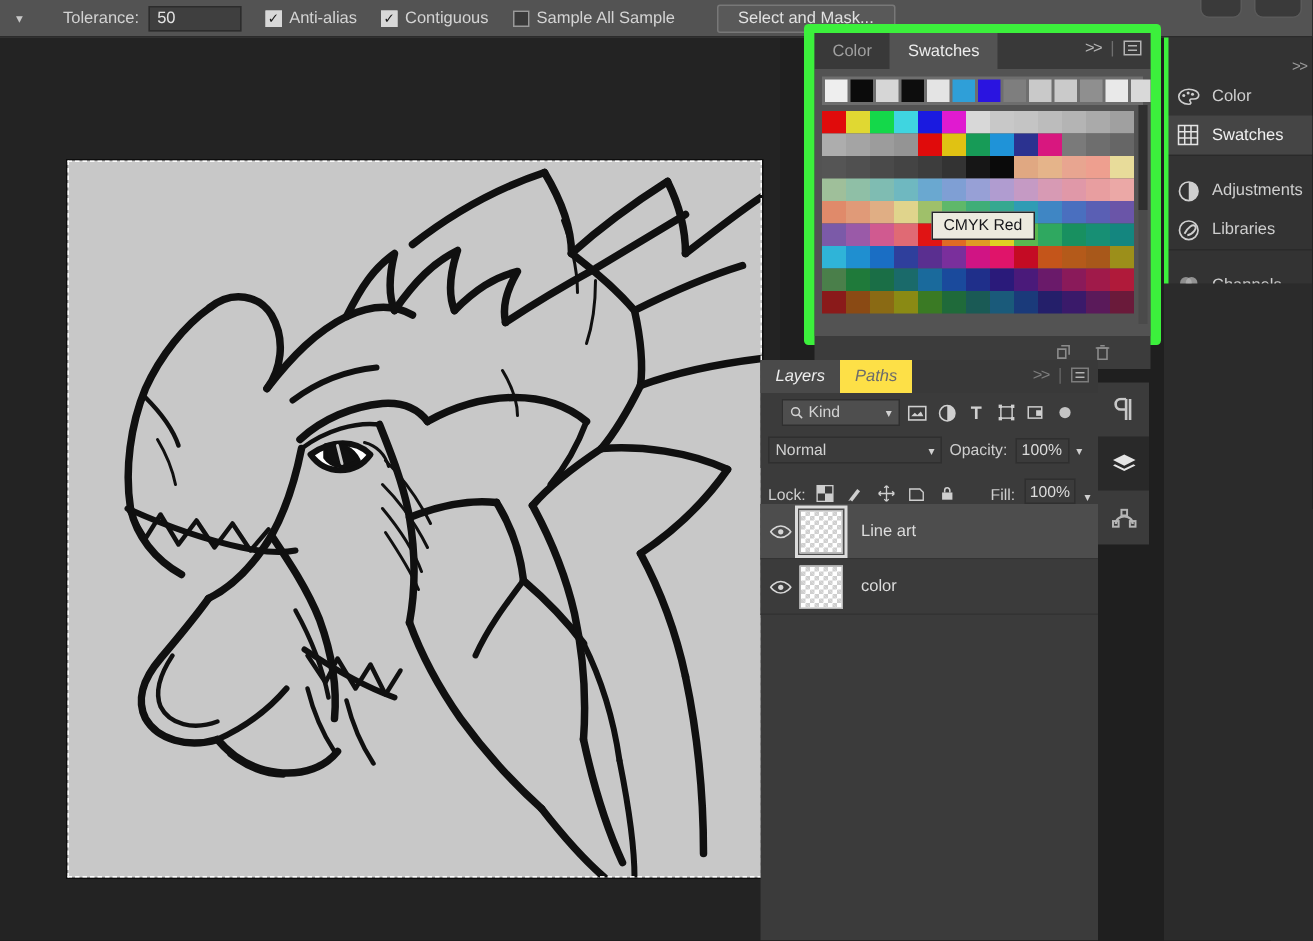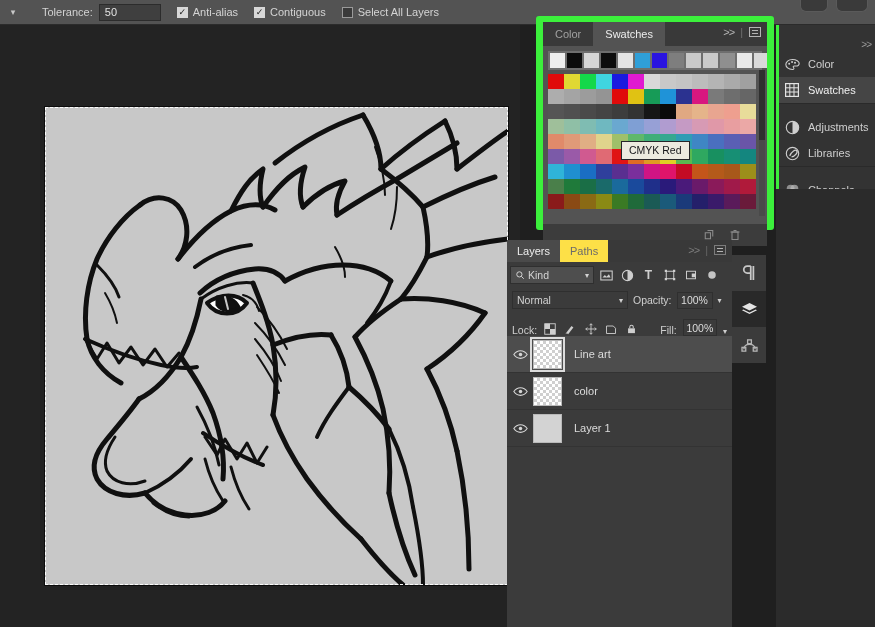--- a/index.html
+++ b/index.html
@@ -116,29 +116,29 @@
     background: #3c3c3c; display: flex; align-items: center; justify-content: flex-end;
     gap: 14px; padding-right: 26px;
   }
   .ft-ico { width: 12px; height: 12px; opacity: .55; }
 
   
   .layers-panel {
     position: absolute; left: 507px; top: 240px; width: 225px; height: 387px;
     background: #3b3b3b;
   }
-  .ly-tabs { height: 22px; background: #393939; display: flex; align-items: flex-end; position: relative;}
+  .ly-tabs { height: 22px; background: #393939; display: flex; align-items: flex-end; position: relative; font-style: italic;}
   .ly-tab { height: 22px; padding: 0 10px; display:flex; align-items:center; font-size: 11px; }
   .ly-tab.active { background: #4a4a4a; color: #ededed; }
   .ly-tab.inactive { color: #6b6b6b; background:#fde047; }
   .ly-tools { position:absolute; right: 6px; top: 4px; display:flex; align-items:center; gap:6px; }
 
   .ly-filter {
     height: 26px; background: #3b3b3b; display: flex; align-items: center;
-    padding: 0 3px; gap: 4px;
+    padding: 0 14px; gap: 4px;
   }
   .kind-box {
     width: 84px; height: 18px; background: #4e4e4e; border:1px solid #2f2f2f;
     display:flex; align-items:center; color:#d2d2d2; font-size:10.5px; padding: 0 4px;
     justify-content: space-between;
   }
   .kind-box .lbl { display:flex; align-items:center; gap:3px; }
   .fi { width: 17px; height: 17px; display:flex; align-items:center; justify-content:center;
         color:#cfcfcf; font-size: 11px; }
 
@@ -313,22 +313,23 @@
     <label class="opt-check">
       <span class="cbox on">✓</span>
       <span class="txt">Anti-alias</span>
     </label>
     <label class="opt-check">
       <span class="cbox on">✓</span>
       <span class="txt">Contiguous</span>
     </label>
     <label class="opt-check">
       <span class="cbox"></span>
-      <span class="txt">Select All Layers</span>
+      <span class="txt">Sample All Sample</span>
     </label>
+    <div class="opt-btn">Select and Mask...</div>
   </div>
 
   <div class="tr-stub" style="left:800px; width:28px;"></div>
   <div class="tr-stub" style="left:836px; width:32px;"></div>
 
   <div class="sw-highlight"></div>
 
   <div class="sw-panel">
     <div class="sw-tabs">
       <div class="sw-tab">Color</div>
@@ -627,30 +628,20 @@
         <div class="ly-row">
           <div class="eye">
             <svg width="15" height="11" viewBox="0 0 18 12">
               <path d="M1 6s3-4.6 8-4.6S17 6 17 6s-3 4.6-8 4.6S1 6 1 6z" fill="none" stroke="#d6d6d6" stroke-width="1.3"></path>
               <circle cx="9" cy="6" r="2.1" fill="#d6d6d6"></circle>
             </svg>
           </div>
           <div class="thumb"></div>
           <div class="ly-name">color</div>
         </div>
-        <div class="ly-row">
-          <div class="eye">
-            <svg width="15" height="11" viewBox="0 0 18 12">
-              <path d="M1 6s3-4.6 8-4.6S17 6 17 6s-3 4.6-8 4.6S1 6 1 6z" fill="none" stroke="#d6d6d6" stroke-width="1.3"></path>
-              <circle cx="9" cy="6" r="2.1" fill="#d6d6d6"></circle>
-            </svg>
-          </div>
-          <div class="thumb solid"></div>
-          <div class="ly-name">Layer 1</div>
-        </div>
       </div>
   </div>
 
   <div class="rail">
     <div class="rail-btn">
       <svg width="14" height="16" viewBox="0 0 16 18">
           <path d="M10 1v16M13 1v16M10 1H6a4 4 0 0 0 0 8h4" fill="none" stroke="#c8c8c8" stroke-width="2"></path>
         </svg>
     </div>
     <div class="rail-btn on">

